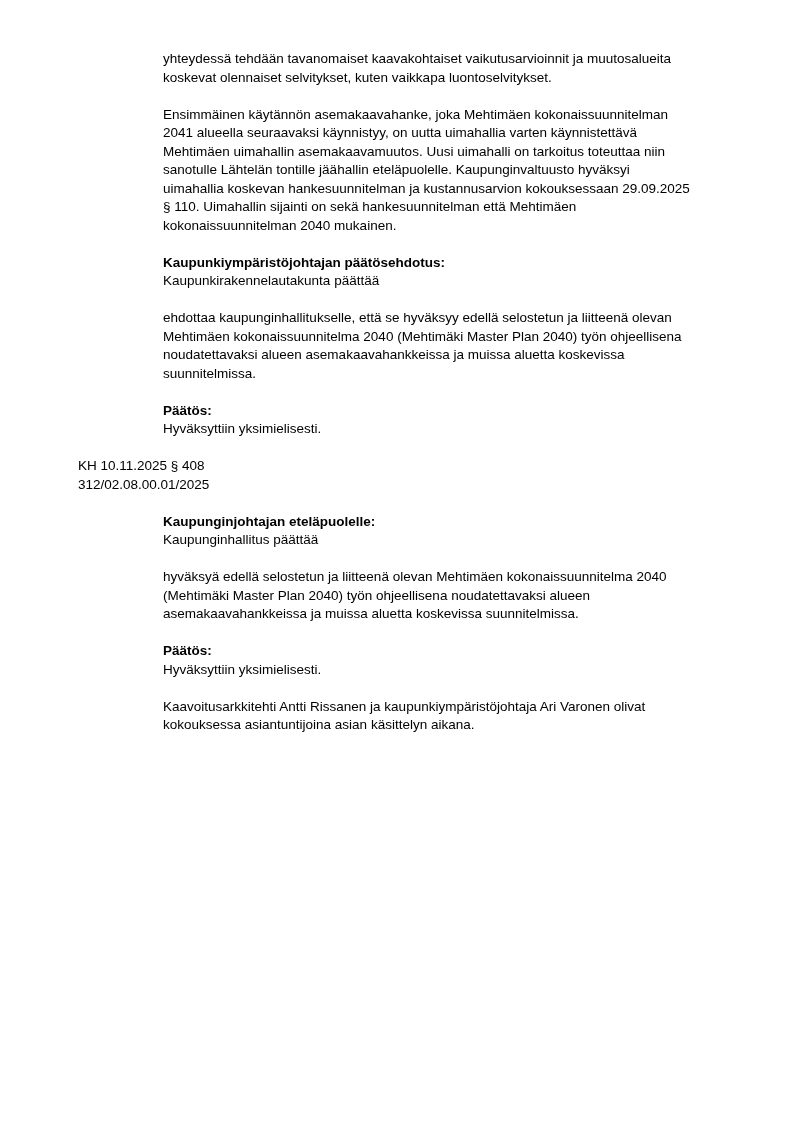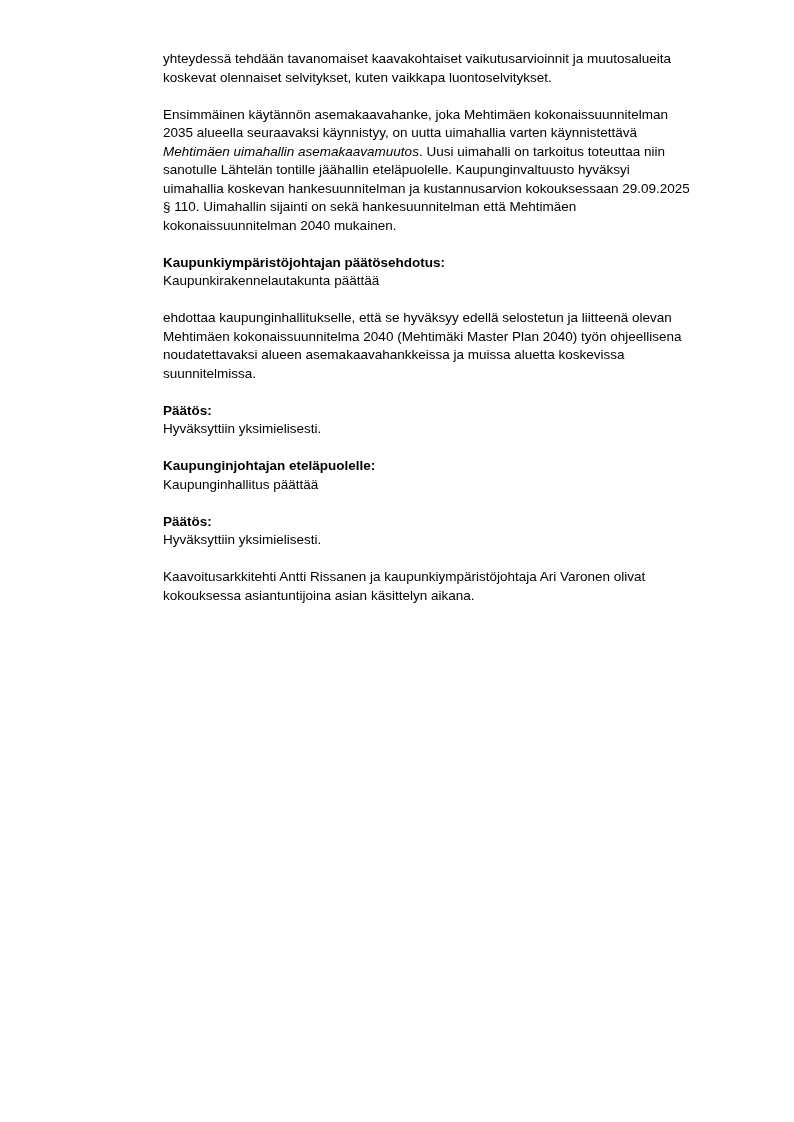--- a/index.html
+++ b/index.html
@@ -27,44 +27,49 @@
   p.block {
     margin: 0 0 18.5px 0;
     white-space: pre-wrap;
   }
   
   p.margin-note {
     margin-left: -85px;
     margin-top: 18.5px;
   }
   .bold   { font-weight: bold; }
-  .italic { font-style: italic; }
+  .italic { }
 </style>
 </head>
 <body>
 
 <div class="page">
   <div class="doc-body">
       <p class="block"><span>yhteydessä tehdään tavanomaiset kaavakohtaiset vaikutusarvioinnit ja muutosalueita
 koskevat olennaiset selvitykset, kuten vaikkapa luontoselvitykset.</span></p>
       <p class="block"><span>Ensimmäinen käytännön asemakaavahanke, joka Mehtimäen kokonaissuunnitelman
-2035 alueella seuraavaksi käynnistyy, on uutta uimahallia varten käynnistettävä
+2041 alueella seuraavaksi käynnistyy, on uutta uimahallia varten käynnistettävä
 </span><span class="italic">Mehtimäen uimahallin asemakaavamuutos</span><span>. Uusi uimahalli on tarkoitus toteuttaa niin
 sanotulle Lähtelän tontille jäähallin eteläpuolelle. Kaupunginvaltuusto hyväksyi
 uimahallia koskevan hankesuunnitelman ja kustannusarvion kokouksessaan 29.09.2025
 § 110. Uimahallin sijainti on sekä hankesuunnitelman että Mehtimäen
 kokonaissuunnitelman 2040 mukainen.</span></p>
       <p class="block"><span class="bold">Kaupunkiympäristöjohtajan päätösehdotus:</span><span>
 Kaupunkirakennelautakunta päättää</span></p>
       <p class="block"><span>ehdottaa kaupunginhallitukselle, että se hyväksyy edellä selostetun ja liitteenä olevan
 Mehtimäen kokonaissuunnitelma 2040 (Mehtimäki Master Plan 2040) työn ohjeellisena
 noudatettavaksi alueen asemakaavahankkeissa ja muissa aluetta koskevissa
 suunnitelmissa.</span></p>
       <p class="block"><span class="bold">Päätös:</span><span>
 Hyväksyttiin yksimielisesti.</span></p>
+      <p class="block margin-note"><span>KH 10.11.2025 § 408
+312/02.08.00.01/2025</span></p>
       <p class="block"><span class="bold">Kaupunginjohtajan eteläpuolelle:</span><span>
 Kaupunginhallitus päättää</span></p>
+      <p class="block"><span>hyväksyä edellä selostetun ja liitteenä olevan Mehtimäen kokonaissuunnitelma 2040
+(Mehtimäki Master Plan 2040) työn ohjeellisena noudatettavaksi alueen
+asemakaavahankkeissa ja muissa aluetta koskevissa suunnitelmissa.</span></p>
       <p class="block"><span class="bold">Päätös:</span><span>
 Hyväksyttiin yksimielisesti.</span></p>
       <p class="block"><span>Kaavoitusarkkitehti Antti Rissanen ja kaupunkiympäristöjohtaja Ari Varonen olivat
 kokouksessa asiantuntijoina asian käsittelyn aikana.</span></p>
     </div>
 </div>
 
 </body></html>

